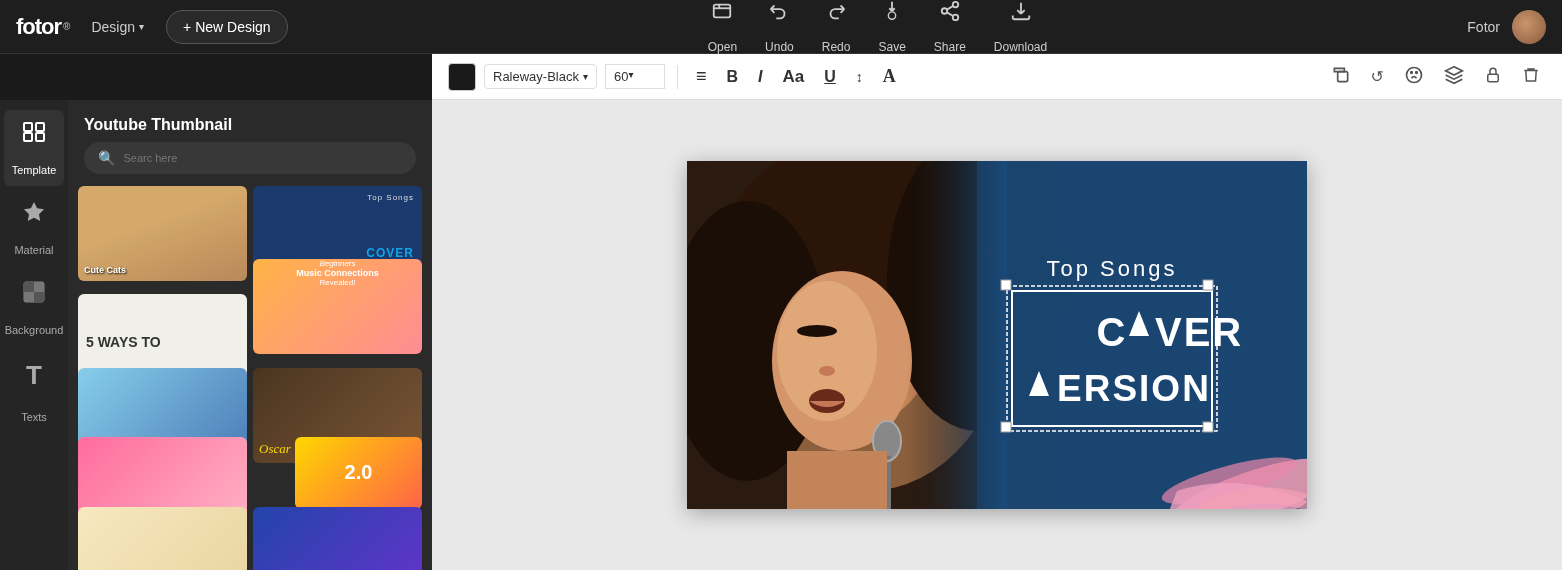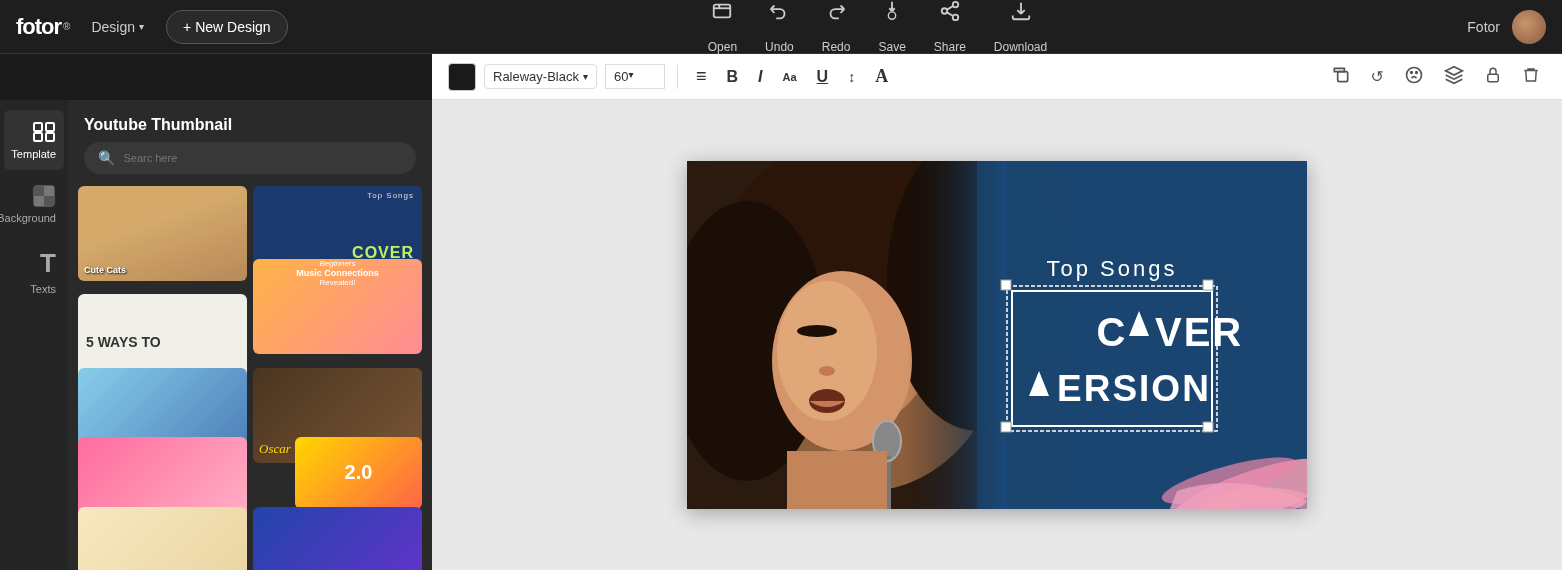--- a/index.html
+++ b/index.html
@@ -174,22 +174,22 @@
       display: flex;
       flex-direction: column;
       align-items: center;
       padding: 10px 0;
       gap: 4px;
       flex-shrink: 0;
     }
     .sidebar-item {
       display: flex;
       flex-direction: column;
-      align-items: flex-end;
-      gap: 4px;
+      align-items: center;
+      gap: 20px;
       padding: 10px 8px;
       border-radius: 6px;
       cursor: pointer;
       width: 60px;
       color: #aaa;
       font-size: 11px;
     }
     .sidebar-item.active { background: #333; color: white; }
 
     
@@ -352,21 +352,21 @@
     <span class="chevron">▾</span>
   </div>
   <div class="font-size-selector">
     <span>60</span>
     <span class="chevron">▾</span>
   </div>
   <div class="format-divider"></div>
   <button class="fmt-btn" style="font-size:18px;">≡</button>
   <button class="fmt-btn" style="font-weight:900;">B</button>
   <button class="fmt-btn" style="font-style:italic;">I</button>
-  <button class="fmt-btn" style="font-size:11px;">Aa</button>
+  <button class="fmt-btn" style="font-size:17px;">Aa</button>
   <button class="fmt-btn" style="text-decoration:underline;">U</button>
   <button class="fmt-btn" style="font-size:14px;">↕</button>
   <button class="fmt-btn" style="font-size:18px; font-family:serif;">A</button>
 
   <div class="right-format-tools">
     <button class="rfmt-btn">
       <svg width="20" height="20" viewBox="0 0 24 24" fill="none" stroke="currentColor" stroke-width="2">
         <rect x="8" y="8" width="12" height="12" rx="2"></rect>
           <path d="M4 4h12v4H4V4z"></path>
       </svg>
@@ -404,20 +404,26 @@
     <div class="sidebar-item active">
       <svg width="24" height="24" viewBox="0 0 24 24" fill="none" stroke="currentColor" stroke-width="2">
         <rect x="2" y="3" width="8" height="8" rx="1"></rect>
           <rect x="14" y="3" width="8" height="8" rx="1"></rect>
         <rect x="2" y="13" width="8" height="8" rx="1"></rect>
           <rect x="14" y="13" width="8" height="8" rx="1"></rect>
       </svg>
       <span>Template</span>
     </div>
     <div class="sidebar-item">
+      <svg width="24" height="24" viewBox="0 0 24 24" fill="currentColor">
+        <polygon points="12,2 15.09,8.26 22,9.27 17,14.14 18.18,21.02 12,17.77 5.82,21.02 7,14.14 2,9.27 8.91,8.26"></polygon>
+      </svg>
+      <span>Material</span>
+    </div>
+    <div class="sidebar-item">
       <svg width="24" height="24" viewBox="0 0 24 24">
         <rect x="2" y="2" width="20" height="20" rx="2" fill="#666" stroke="#888" stroke-width="1"></rect>
         <rect x="2" y="2" width="10" height="10" fill="#555"></rect>
         <rect x="12" y="12" width="10" height="10" fill="#555"></rect>
         <rect x="2" y="12" width="10" height="10" fill="#777"></rect>
         <rect x="12" y="2" width="10" height="10" fill="#777"></rect>
       </svg>
       <span>Background</span>
     </div>
     <div class="sidebar-item">
@@ -435,21 +441,21 @@
     <div class="templates-grid">
 
       <div class="template-thumb tmpl-1" style="position:relative;">
         <div style="width:100%;height:100%;background:linear-gradient(160deg,#d4a96a 40%,#b8895a 100%);display:flex;align-items:flex-end;padding:6px;">
           <span style="color:white;font-size:9px;font-weight:bold;text-shadow:1px 1px 2px #000;">Cute Cats</span>
         </div>
       </div>
       <div class="template-thumb tmpl-2" style="background:#1a3a6e;display:flex;flex-direction:column;align-items:flex-end;justify-content:center;padding:8px;">
         <div style="text-align:right;">
           <div style="color:#ddd;font-size:8px;letter-spacing:1px;">Top Songs</div>
-          <div style="color:#bef264;font-size:16px;font-weight:900;letter-spacing:1px;margin-top:44px;">COVER</div>
+          <div style="color:#0ea5e9;font-size:12px;font-weight:900;letter-spacing:1px;margin-top:44px;">COVER</div>
           <div style="color:white;font-size:12px;font-weight:900;letter-spacing:1px;">VERSION</div>
         </div>
       </div>
 
       <div class="template-thumb tmpl-3" style="background:#f0f0e8;display:flex;align-items:center;padding:8px;">
         <div>
           <div style="color:#333;font-size:14px;font-weight:900;">5 WAYS TO</div>
         </div>
       </div>
       <div class="template-thumb tmpl-4" style="background:linear-gradient(135deg,#ffb347,#ff8c94);display:flex;align-items:flex-start;justify-content:center;">

